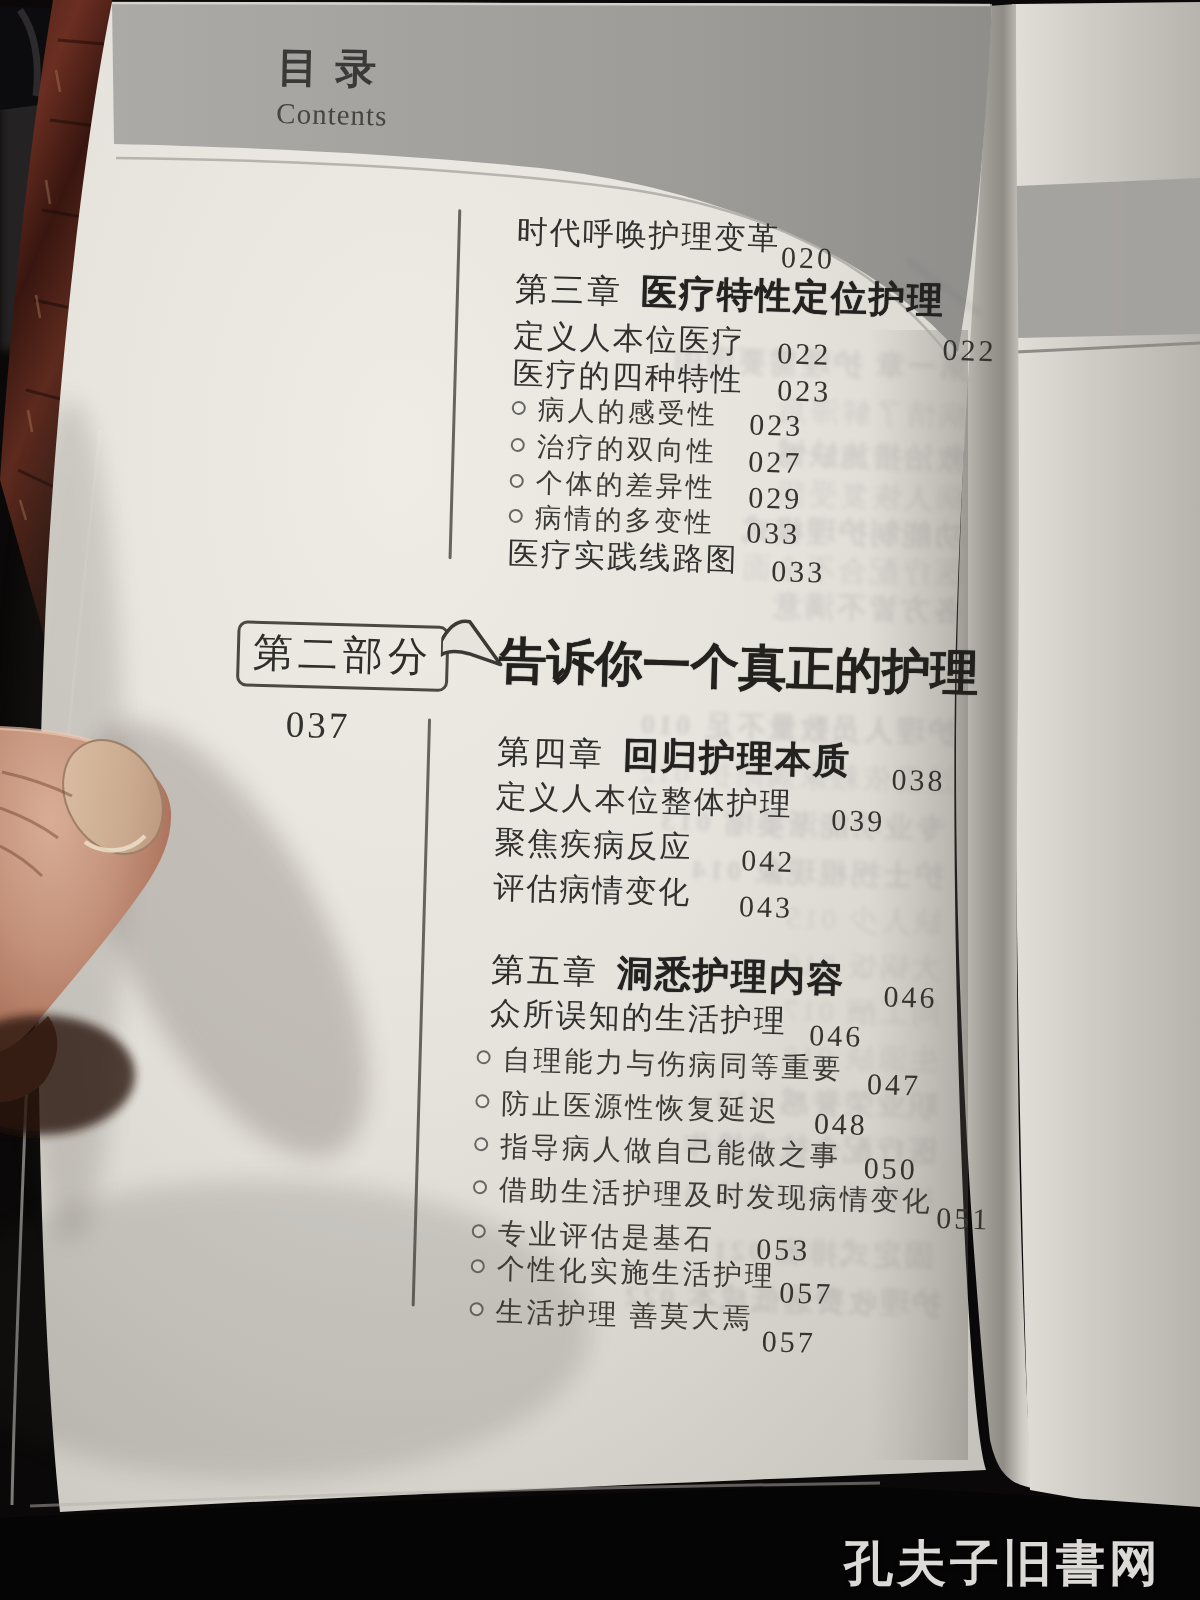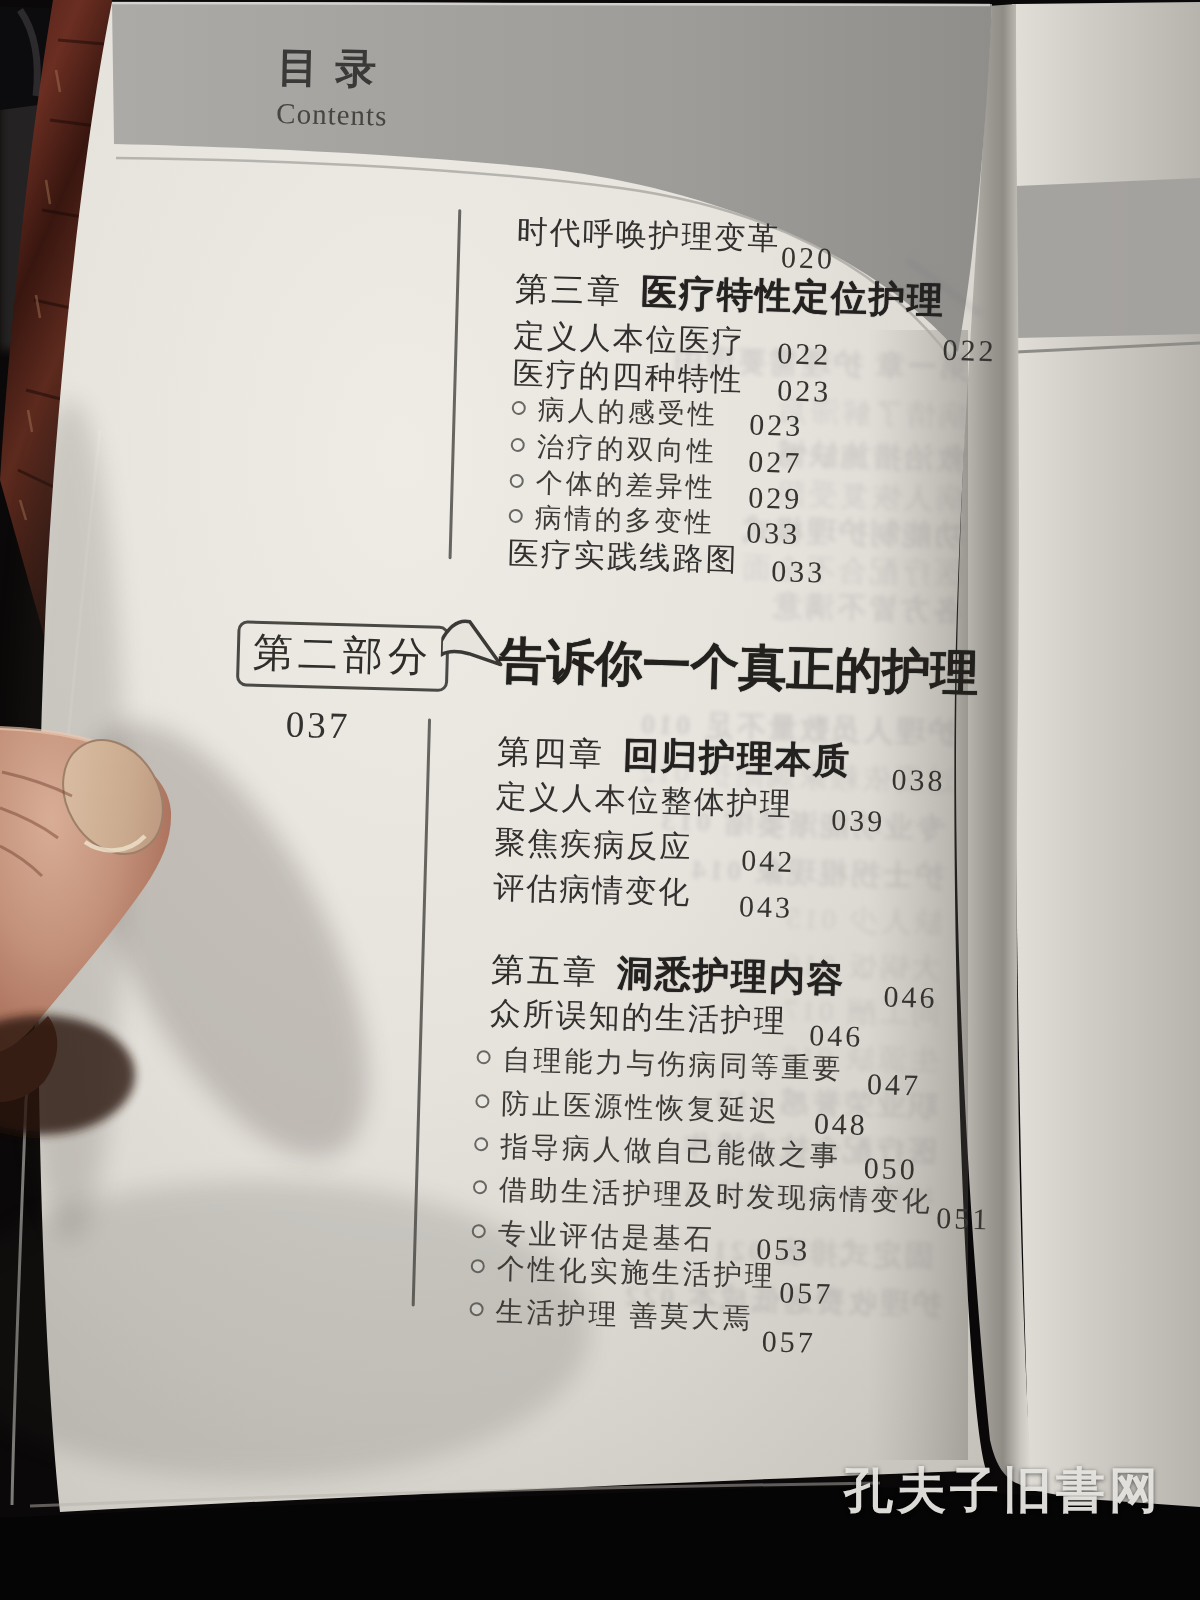--- a/index.html
+++ b/index.html
@@ -40,21 +40,21 @@
 
   
   .ghost{position:absolute;white-space:nowrap;color:#5e5c66;filter:blur(2.3px);
          font-size:29px;letter-spacing:3px;width:310px;text-align:right;}
   .ghost>span{display:inline-block;transform:scaleX(-1);}
   .ghost.b{font-weight:700;}
   .ghost-streak{position:absolute;left:888px;top:272px;width:92px;height:5px;
                 background:rgba(95,93,104,.14);transform:rotate(35deg);filter:blur(3px);}
 
   
-  .watermark{position:absolute;right:38px;top:1458px;text-align:center;}
+  .watermark{position:absolute;right:38px;top:1531px;text-align:center;}
   .watermark .cn{font-size:49px;letter-spacing:4px;color:rgba(232,230,226,.95);
                  font-weight:600;text-shadow:0 1px 4px rgba(0,0,0,.55);}
   .watermark .url{font-family:"Liberation Sans","DejaVu Sans",sans-serif;
                   font-size:44px;font-weight:500;letter-spacing:1px;margin-top:1px;
                   color:rgba(214,212,209,.92);text-shadow:0 1px 4px rgba(0,0,0,.5);}
 </style>
 </head>
 <body>
 
 <div class="scene">

